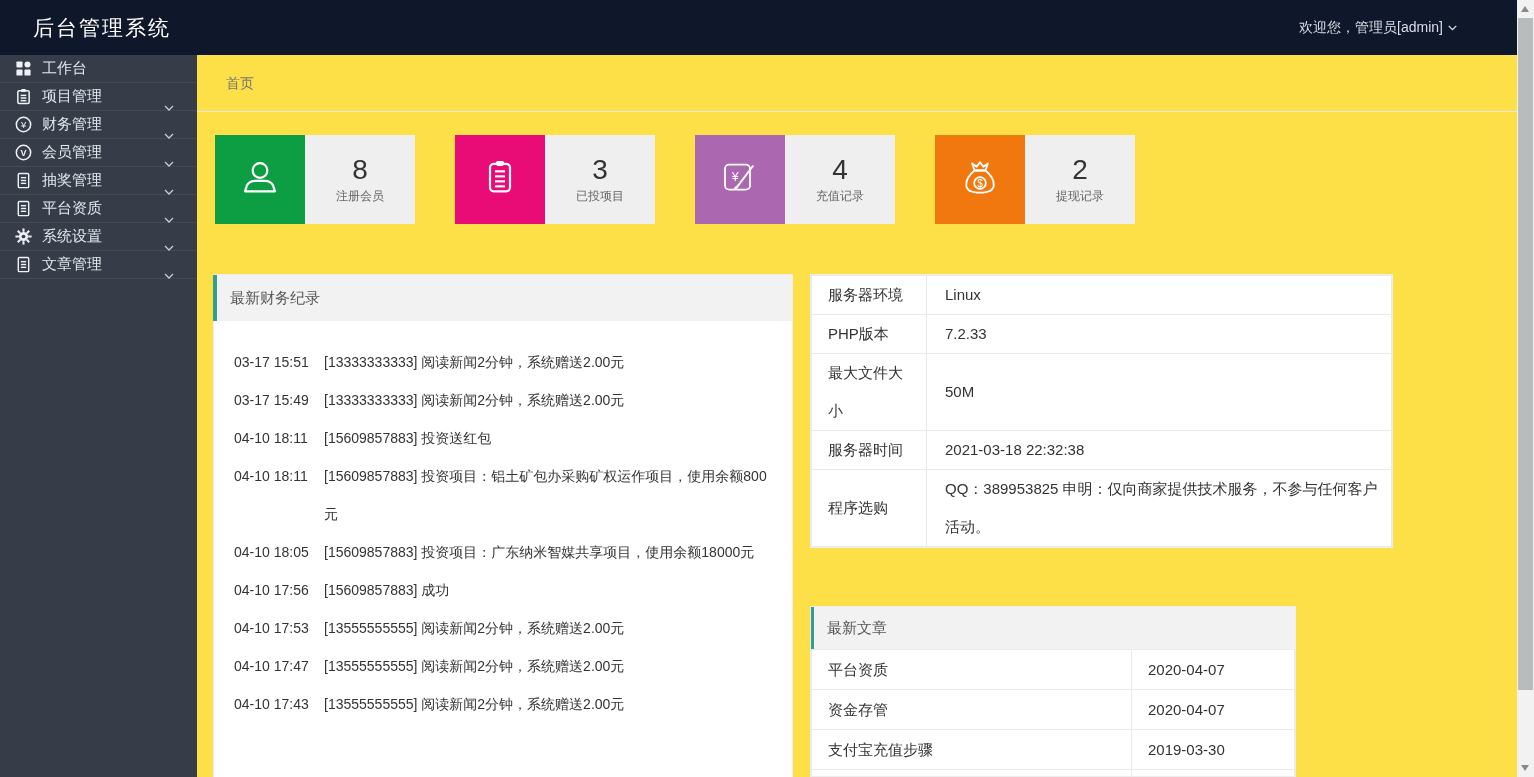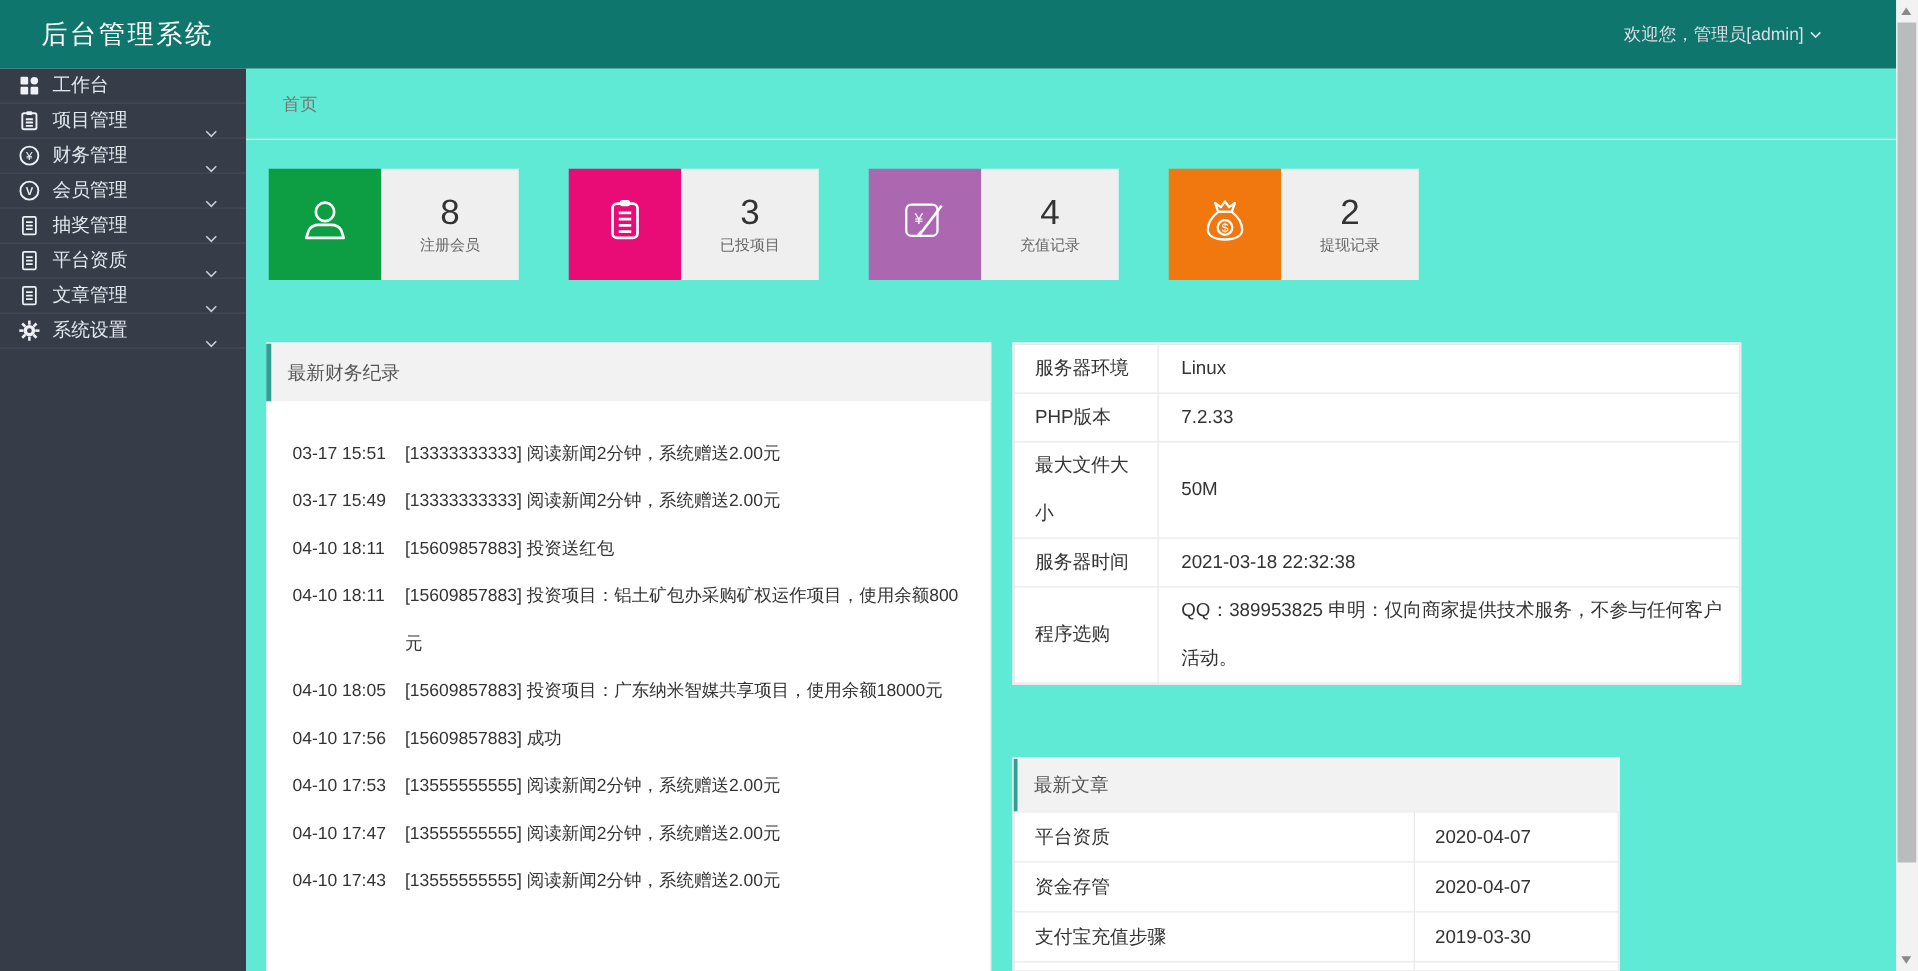--- a/index.html
+++ b/index.html
@@ -1,38 +1,38 @@
 <!DOCTYPE html>
 <html><head>
 <meta charset="utf-8">
 <style>
   * { margin:0; padding:0; box-sizing:border-box; }
   html,body { width:1534px; height:777px; overflow:hidden; background:#fff;
     font-family:"Liberation Sans", sans-serif; }
 
   
-  .header { position:absolute; left:0; top:0; width:1517px; height:55px; background:#0f766e; }
+  .header { position:absolute; left:0; top:0; width:1517px; height:55px; background:#0f172a; }
   .logo { position:absolute; left:33px; top:0; line-height:55px; color:#ffffff;
     font-size:21px; letter-spacing:2px; }
   .user { position:absolute; right:58px; top:0; height:55px; display:flex; align-items:center;
     color:#dbdee6; font-size:14px; cursor:pointer; }
   .user .chev { display:inline-flex; margin-left:3px; color:#dbdee6; }
 
   
   .sidebar { position:absolute; left:0; top:55px; width:197px; height:722px; background:#363c48; }
   .side-item { height:28px; border-bottom:1px solid rgba(255,255,255,0.07);
     display:flex; align-items:center; padding-left:15px; color:#e3e7ee; font-size:15px;
     position:relative; cursor:pointer; }
   .side-icon { width:17px; height:17px; margin-right:10px; display:inline-flex; color:#eef1f6; }
   .side-icon svg { width:17px; height:17px; }
   .side-chevron { position:absolute; right:22px; top:17px; color:#c9cdd6; }
 
   
   .content { position:absolute; left:197px; top:55px; width:1320px; height:722px;
-    background:#5eead4; overflow:hidden; }
+    background:#fde047; overflow:hidden; }
   .breadcrumb { height:57px; line-height:56px; padding-left:29px; font-size:14px;
     color:#767676; border-bottom:1px solid #e7e7e7; }
 
   
   .cards { position:absolute; left:18px; top:80px; display:flex; }
   .card { width:200px; height:89px; display:flex; margin-right:40px; cursor:pointer; }
   .card-block { width:90px; height:89px; display:flex; align-items:center; justify-content:center; color:#fff; }
   .card-block svg { width:50px; height:50px; }
   .card-info { width:110px; height:89px; background:#efefef; display:flex; flex-direction:column;
     align-items:center; justify-content:center; }
@@ -155,34 +155,20 @@
     <div class="side-item">
       <span class="side-icon">
         <svg viewBox="0 0 18 18" fill="none" stroke="currentColor" stroke-width="1.5">
           <rect x="3.5" y="1.5" width="11" height="15" rx="1.2"></rect>
           <line x1="6.2" y1="6" x2="11.8" y2="6"></line>
           <line x1="6.2" y1="9" x2="11.8" y2="9"></line>
           <line x1="6.2" y1="12" x2="11.8" y2="12"></line>
         </svg>
       </span>
       <span class="side-label">平台资质</span>
-      <span class="side-chevron"><svg viewBox="0 0 24 24" width="12" height="12" fill="none" stroke="currentColor" stroke-width="2.6">
-          <polyline points="4,8 12,16 20,8"></polyline>
-        </svg></span>
-    </div>
-    <div class="side-item">
-      <span class="side-icon">
-        <svg viewBox="0 0 18 18" fill="none" stroke="currentColor" stroke-width="1.5">
-          <rect x="3.5" y="1.5" width="11" height="15" rx="1.2"></rect>
-          <line x1="6.2" y1="6" x2="11.8" y2="6"></line>
-          <line x1="6.2" y1="9" x2="11.8" y2="9"></line>
-          <line x1="6.2" y1="12" x2="11.8" y2="12"></line>
-        </svg>
-      </span>
-      <span class="side-label">文章管理</span>
       <span class="side-chevron"><svg viewBox="0 0 24 24" width="12" height="12" fill="none" stroke="currentColor" stroke-width="2.6">
           <polyline points="4,8 12,16 20,8"></polyline>
         </svg></span>
     </div>
     <div class="side-item">
       <span class="side-icon">
         <svg viewBox="0 0 20 20" fill="currentColor">
           <g>
             <rect x="8.8" y="0.5" width="2.4" height="4"></rect>
             <rect x="8.8" y="0.5" width="2.4" height="4" transform="rotate(45 10 10)"></rect>
@@ -195,20 +181,34 @@
             <circle cx="10" cy="10" r="5.4"></circle>
           </g>
           <circle cx="10" cy="10" r="2.2" fill="#363c48"></circle>
         </svg>
       </span>
       <span class="side-label">系统设置</span>
       <span class="side-chevron"><svg viewBox="0 0 24 24" width="12" height="12" fill="none" stroke="currentColor" stroke-width="2.6">
           <polyline points="4,8 12,16 20,8"></polyline>
         </svg></span>
     </div>
+    <div class="side-item">
+      <span class="side-icon">
+        <svg viewBox="0 0 18 18" fill="none" stroke="currentColor" stroke-width="1.5">
+          <rect x="3.5" y="1.5" width="11" height="15" rx="1.2"></rect>
+          <line x1="6.2" y1="6" x2="11.8" y2="6"></line>
+          <line x1="6.2" y1="9" x2="11.8" y2="9"></line>
+          <line x1="6.2" y1="12" x2="11.8" y2="12"></line>
+        </svg>
+      </span>
+      <span class="side-label">文章管理</span>
+      <span class="side-chevron"><svg viewBox="0 0 24 24" width="12" height="12" fill="none" stroke="currentColor" stroke-width="2.6">
+          <polyline points="4,8 12,16 20,8"></polyline>
+        </svg></span>
+    </div>
   </div>
 
 <div class="content">
   <div class="breadcrumb">首页</div>
 
   <div class="cards">
       <div class="card">
         <div class="card-block" style="background:#0d9e43">
           <span><svg viewBox="0 0 60 60" fill="none" stroke="#fff" stroke-width="2.6" stroke-linejoin="round">
               <circle cx="30" cy="21" r="8.8"></circle>

